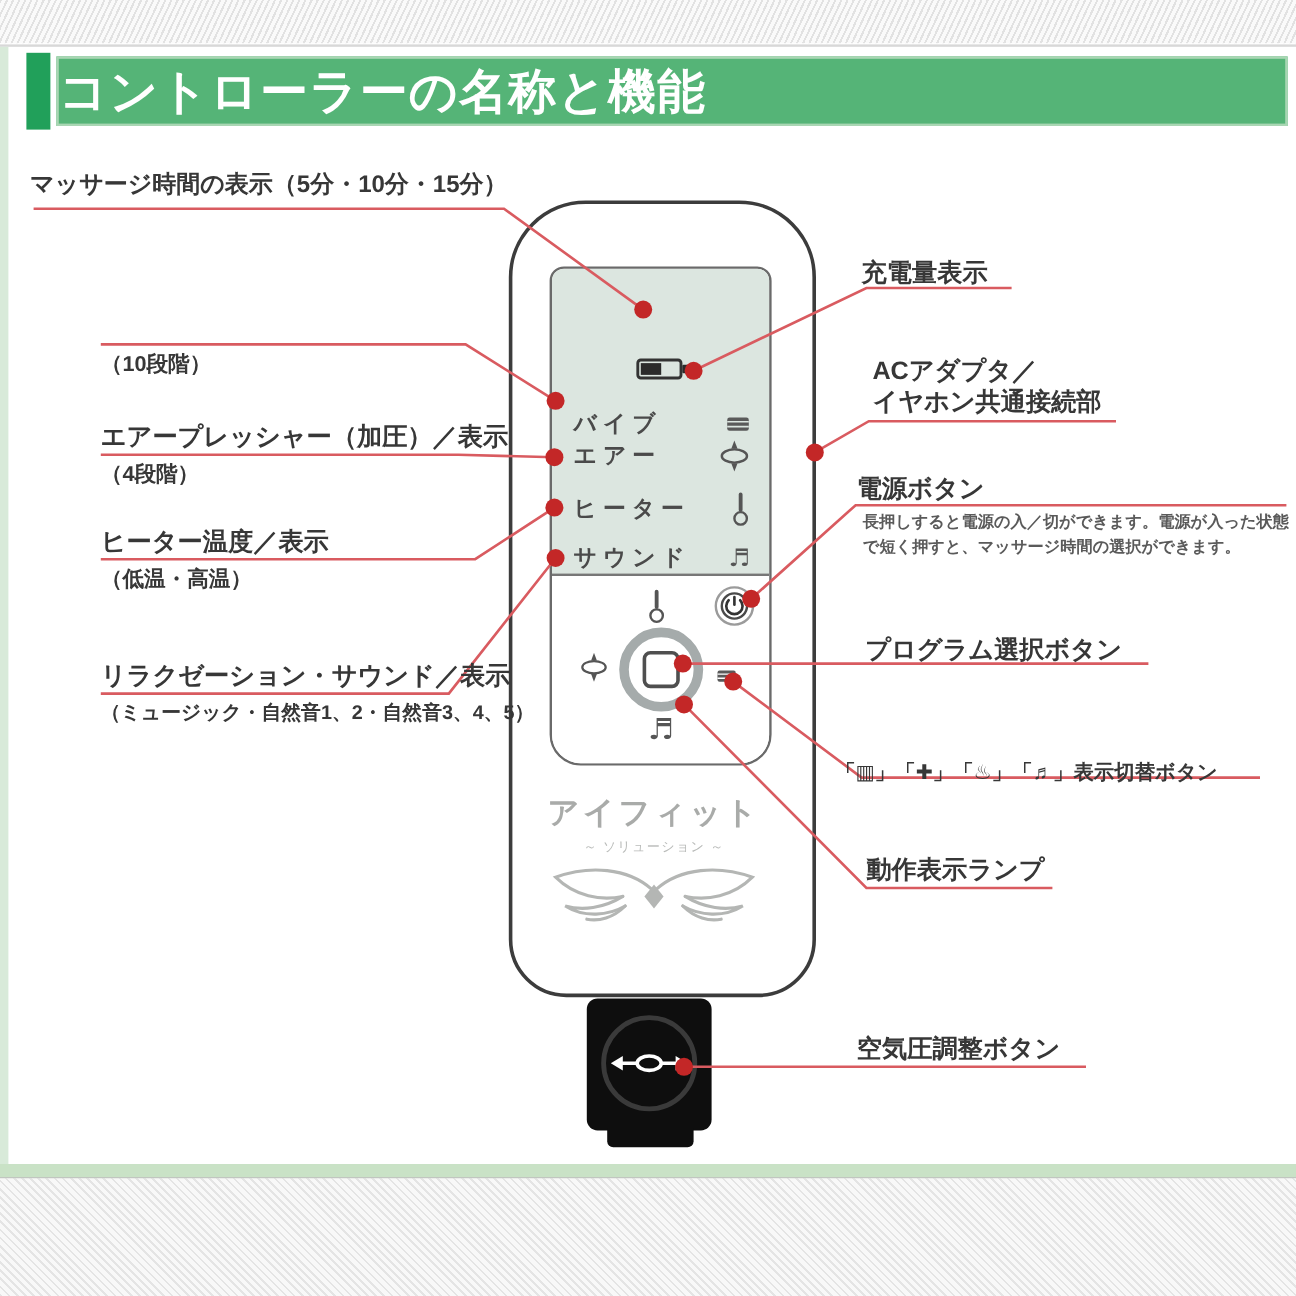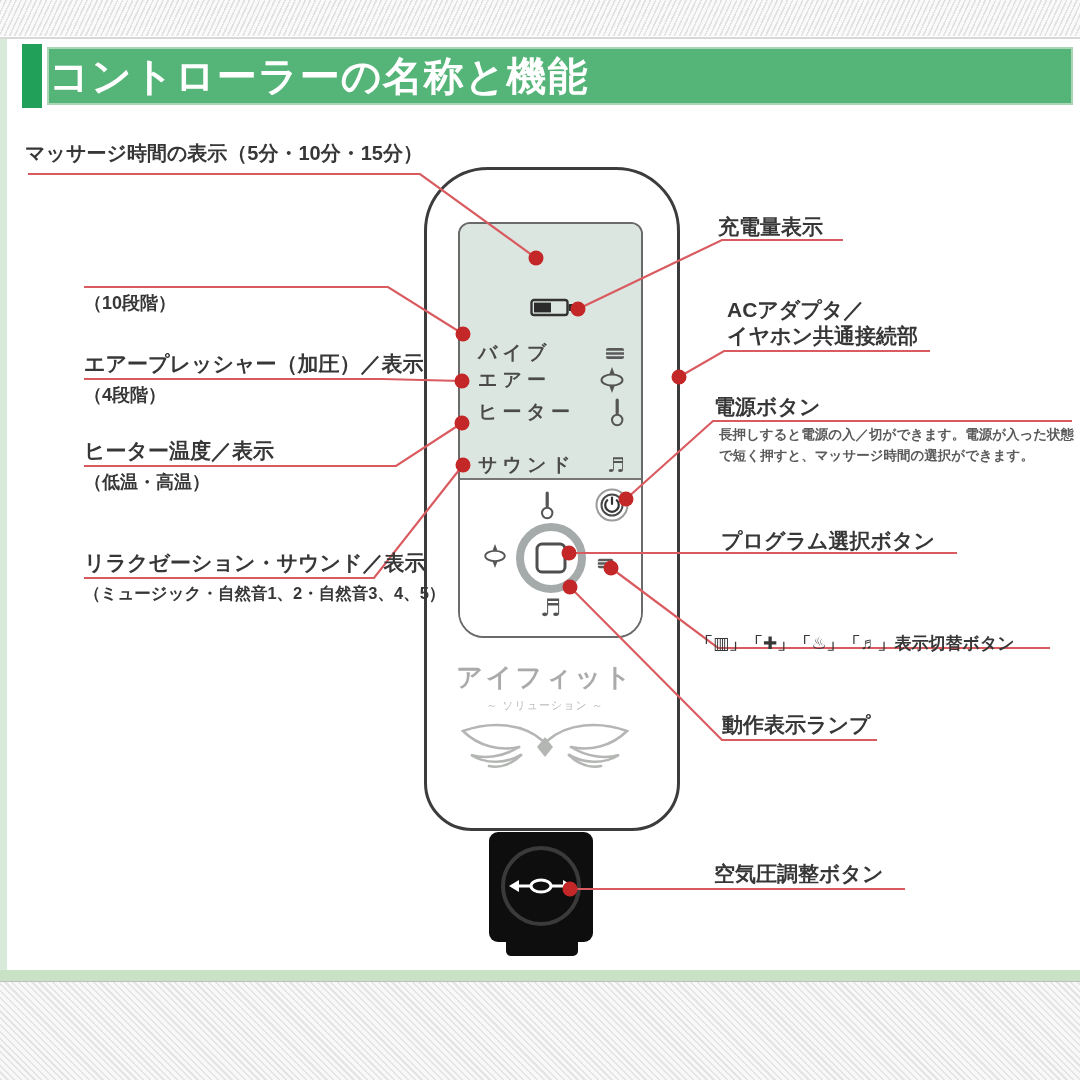--- a/index.html
+++ b/index.html
@@ -87,21 +87,21 @@
         </svg>
       </div>
       <div class="disp-row" style="top:139px;">
         <span class="disp-row-label">エアー</span>
         <svg width="26" height="28" viewBox="0 0 26 28">
           <ellipse cx="13" cy="14" rx="10.5" ry="5.5" fill="none" stroke="#555" stroke-width="2"></ellipse>
           <path d="M13 1 L15.6 8 H10.4 Z" fill="#555"></path>
           <path d="M13 27 L15.6 20 H10.4 Z" fill="#555"></path>
         </svg>
       </div>
-      <div class="disp-row" style="top:171px;gap:26px;">
+      <div class="disp-row" style="top:183px;gap:26px;">
         <svg style="order:2;" width="16" height="30" viewBox="0 0 16 30">
           <rect x="6.6" y="1.5" width="3.2" height="16" rx="1.6" fill="#555"></rect>
           <circle cx="8.2" cy="23" r="5.2" fill="none" stroke="#555" stroke-width="2"></circle>
         </svg>
         <span class="disp-row-label" style="order:1;">ヒーター</span>
       </div>
       <div class="disp-row" style="top:224px;">
         <span class="disp-row-label">サウンド</span>
         <span class="note-glyph" style="font-size:20px;">♬</span>
       </div>

